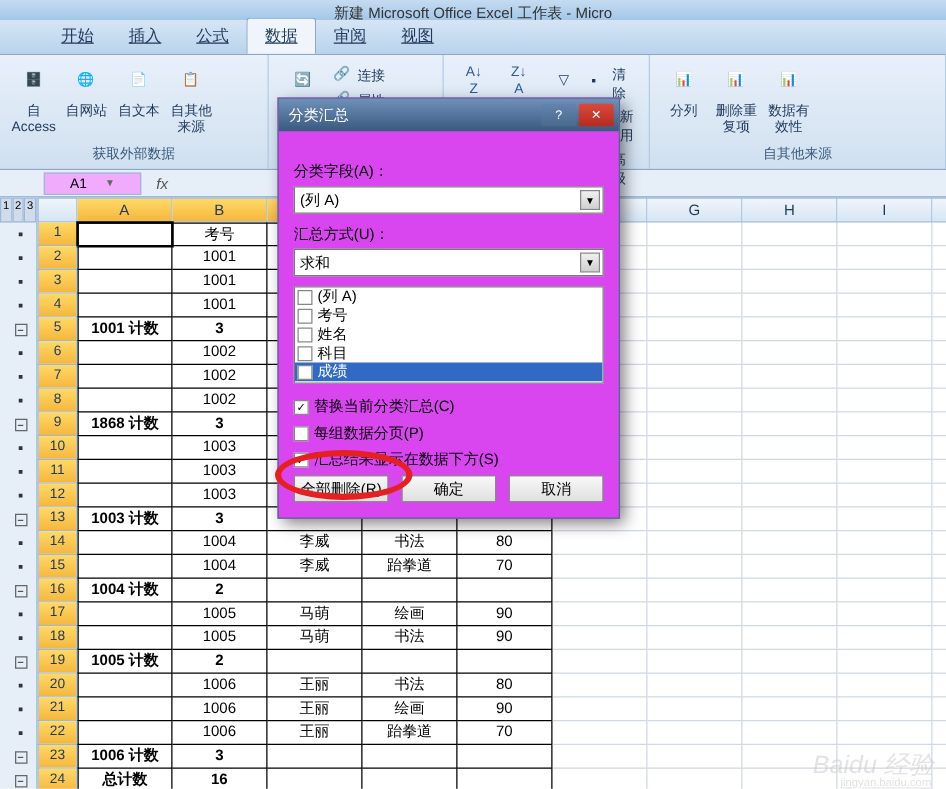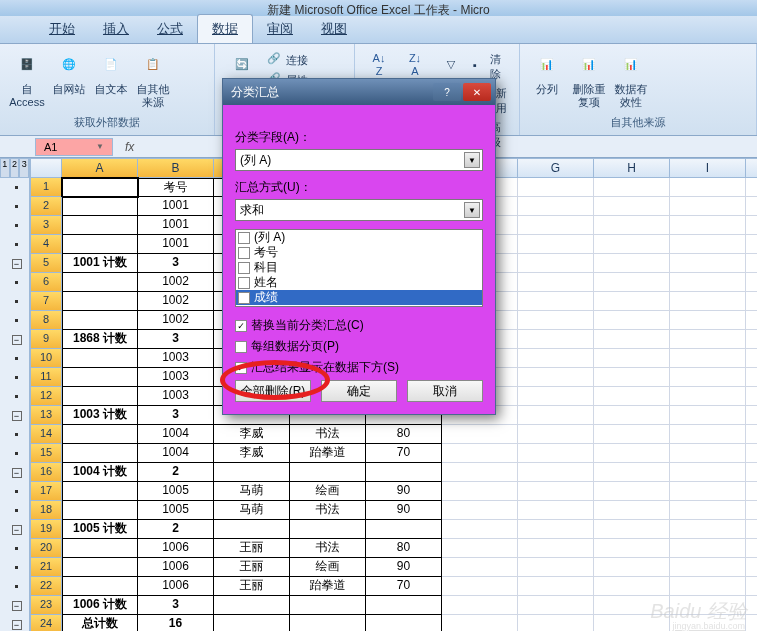--- a/index.html
+++ b/index.html
@@ -14,21 +14,21 @@
   .ribbon { background: linear-gradient(to bottom, #e8f0fa, #d0e0f0); height: 92px; display: flex; border-bottom: 1px solid #8ba8c9; }
   .ribbon-group { border-right: 1px solid #b4cbe6; padding: 3px 6px; display: flex; flex-direction: column; justify-content: space-between; }
   .group-label { text-align: center; color: #3a5a7c; font-size: 11px; padding: 2px 0; }
   .group-items { display: flex; align-items: flex-start; height: 68px; }
   .big-btn { display: flex; flex-direction: column; align-items: center; width: 42px; padding: 2px; color: #1e395b; font-size: 11px; text-align: center; line-height: 1.2; }
   .big-btn .icon { width: 32px; height: 32px; margin-bottom: 2px; display: flex; align-items: center; justify-content: center; }
   .small-btn { display: flex; align-items: center; padding: 2px 4px; color: #1e395b; font-size: 11px; }
   .small-btn .sicon { width: 16px; height: 16px; margin-right: 3px; }
 
   .name-box-row { background: #e6eef8; height: 22px; display: flex; align-items: center; border-bottom: 1px solid #8ba8c9; padding-left: 35px; }
-  .name-box { width: 78px; height: 18px; background: #fca5a5; border: 1px solid #9db9d9; padding: 0 8px; font-size: 11px; display: flex; align-items: center; justify-content: space-between; }
+  .name-box { width: 78px; height: 18px; background: #f0abfc; border: 1px solid #9db9d9; padding: 0 20px; font-size: 11px; display: flex; align-items: center; justify-content: space-between; }
   .fx-area { margin-left: 4px; display: flex; align-items: center; }
 
   .grid-area { display: flex; }
   .outline-col { width: 30px; background: #e6eef8; border-right: 1px solid #9db9d9; }
   .outline-head { height: 20px; display: flex; }
   .outline-head div { width: 10px; border: 1px solid #9db9d9; font-size: 9px; text-align: center; background: #d0dcec; }
   .outline-body { padding-left: 4px; }
   .outline-row { height: 19px; display: flex; align-items: center; justify-content: center; }
   .outline-btn { width: 10px; height: 10px; border: 1px solid #666; font-size: 9px; line-height: 8px; text-align: center; }
   .outline-dot { width: 3px; height: 3px; background: #333; }
@@ -597,22 +597,22 @@
       <div class="combo-arrow">▼</div>
     </div>
     <div class="dlg-label">汇总方式(U)：</div>
     <div class="dlg-combo">
       <span>求和</span>
       <div class="combo-arrow">▼</div>
     </div>
     <div class="dlg-list" id="dlg-list">
         <div class="list-item"><div class="list-cb"></div>(列 A)</div>
         <div class="list-item"><div class="list-cb"></div>考号</div>
+        <div class="list-item"><div class="list-cb"></div>姓名</div>
         <div class="list-item"><div class="list-cb"></div>科目</div>
-        <div class="list-item"><div class="list-cb"></div>姓名</div>
         <div class="list-item selected"><div class="list-cb">✓</div>成绩</div>
       </div>
     <div class="dlg-check">
         <div class="list-cb">✓</div>
         <span>替换当前分类汇总(C)</span>
       </div>
     <div class="dlg-check">
         <div class="list-cb"></div>
         <span>每组数据分页(P)</span>
       </div>

